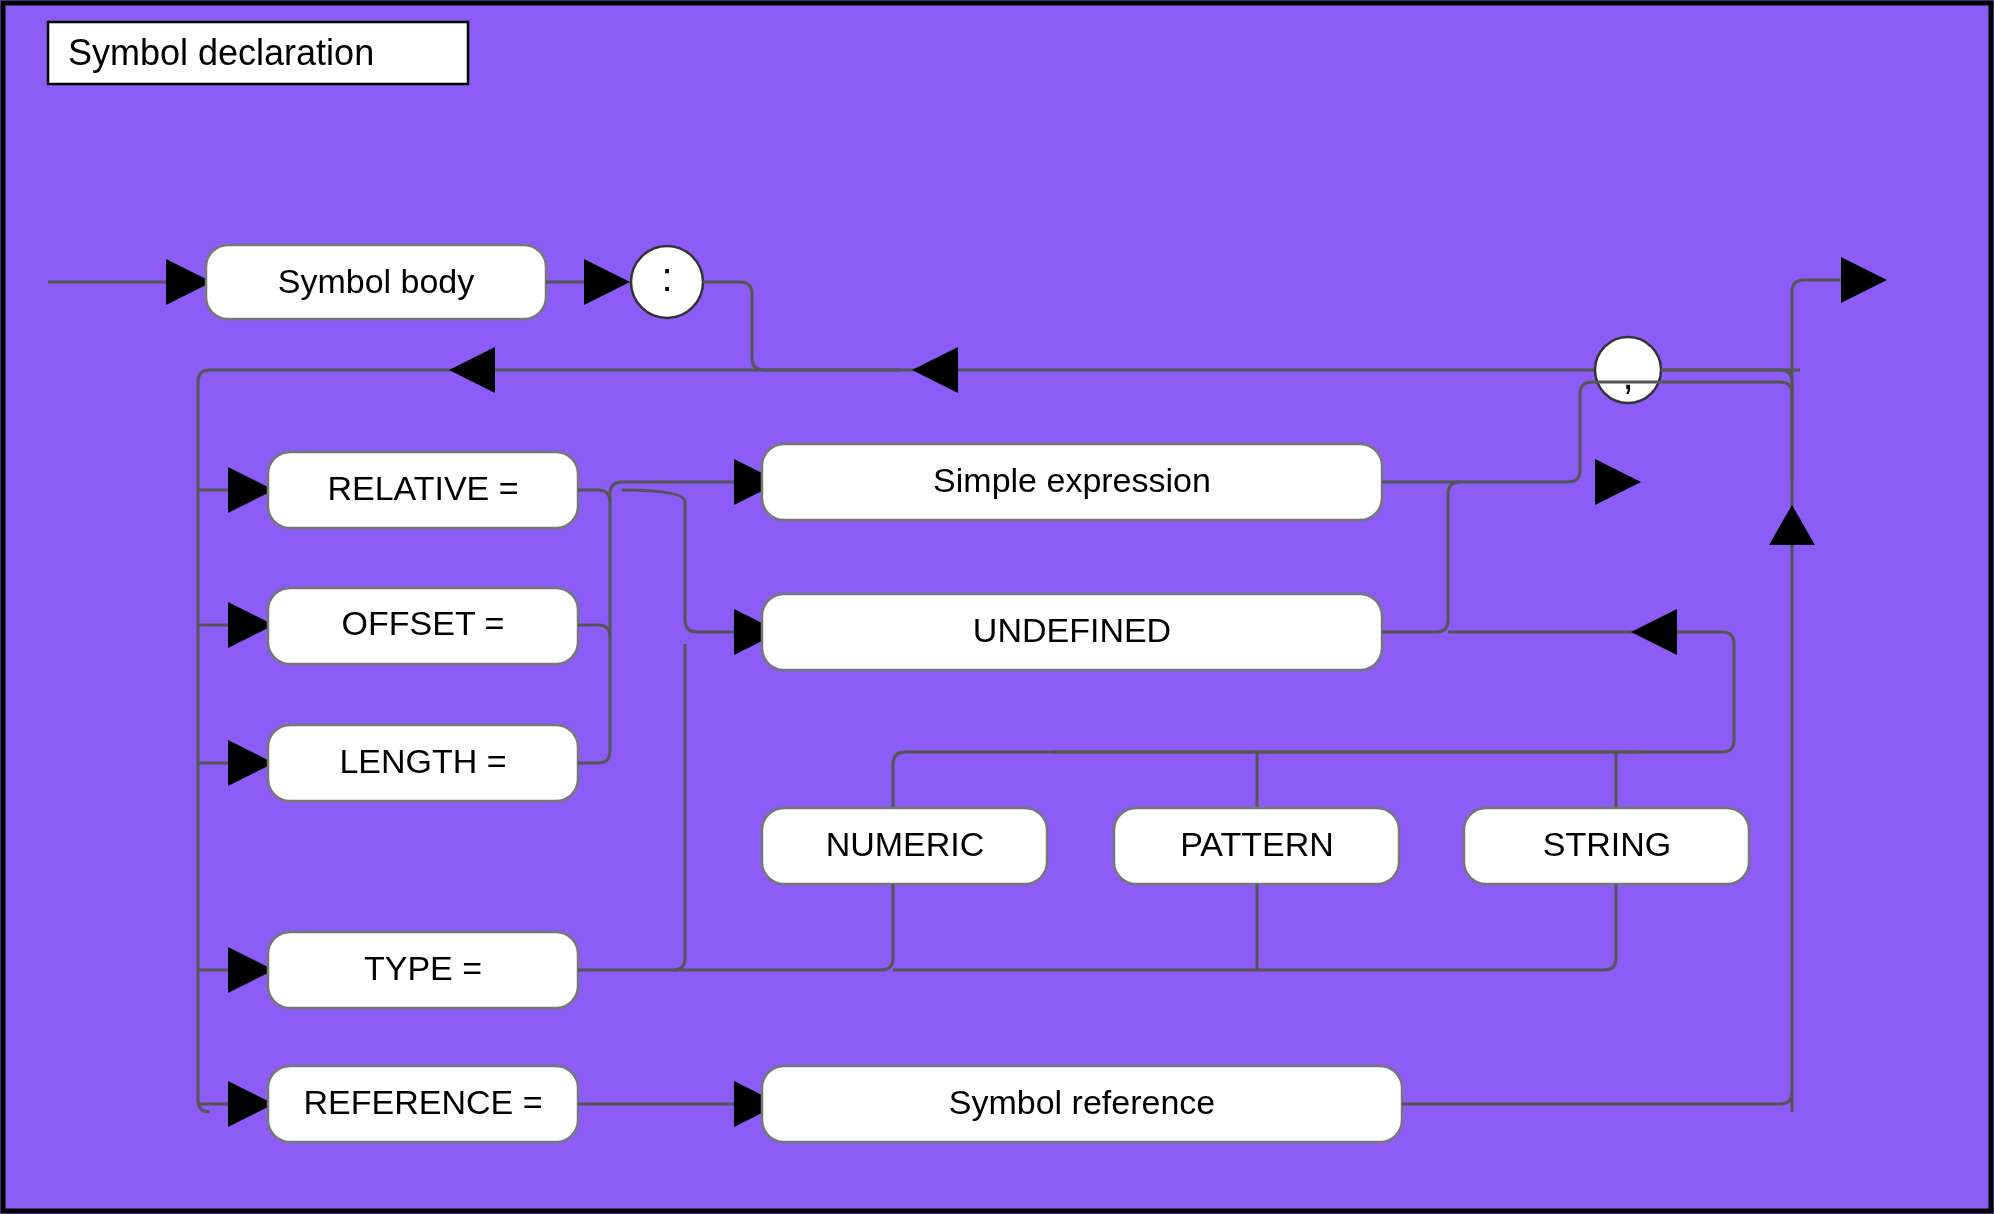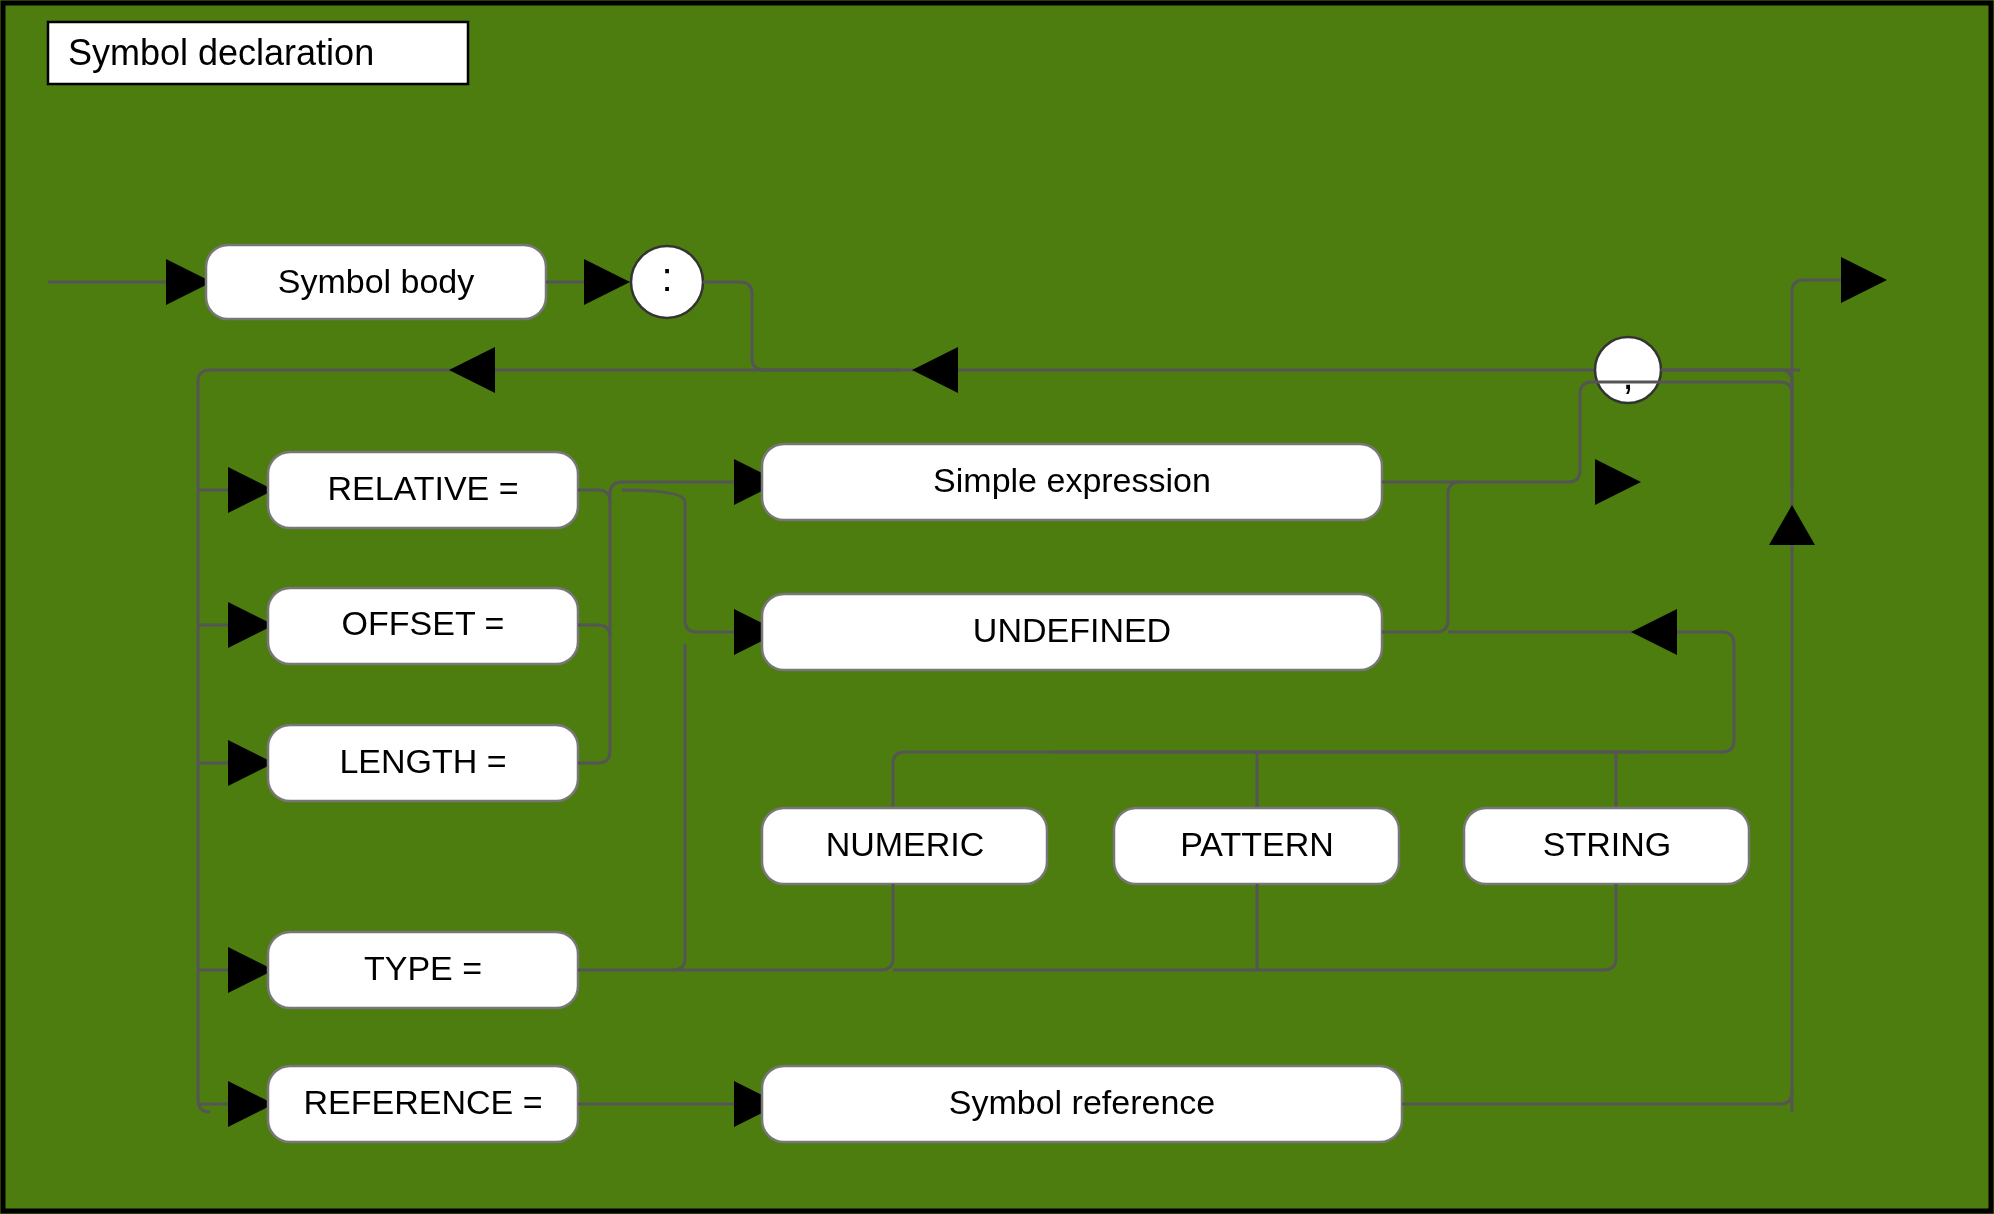--- a/index.html
+++ b/index.html
@@ -4,21 +4,21 @@
 <style>
   html, body {
     margin: 0;
     padding: 0;
     background: #ffffff;
   }
   #canvas-wrap {
     position: relative;
     width: 1994px;
     height: 1214px;
-    background: #4d7c0f;
+    background: #8b5cf6;
     font-family: "Liberation Sans", sans-serif;
   }
   svg#diagram {
     display: block;
     width: 1994px;
     height: 1214px;
   }
   .rail {
     fill: none;
     stroke: #555555;

